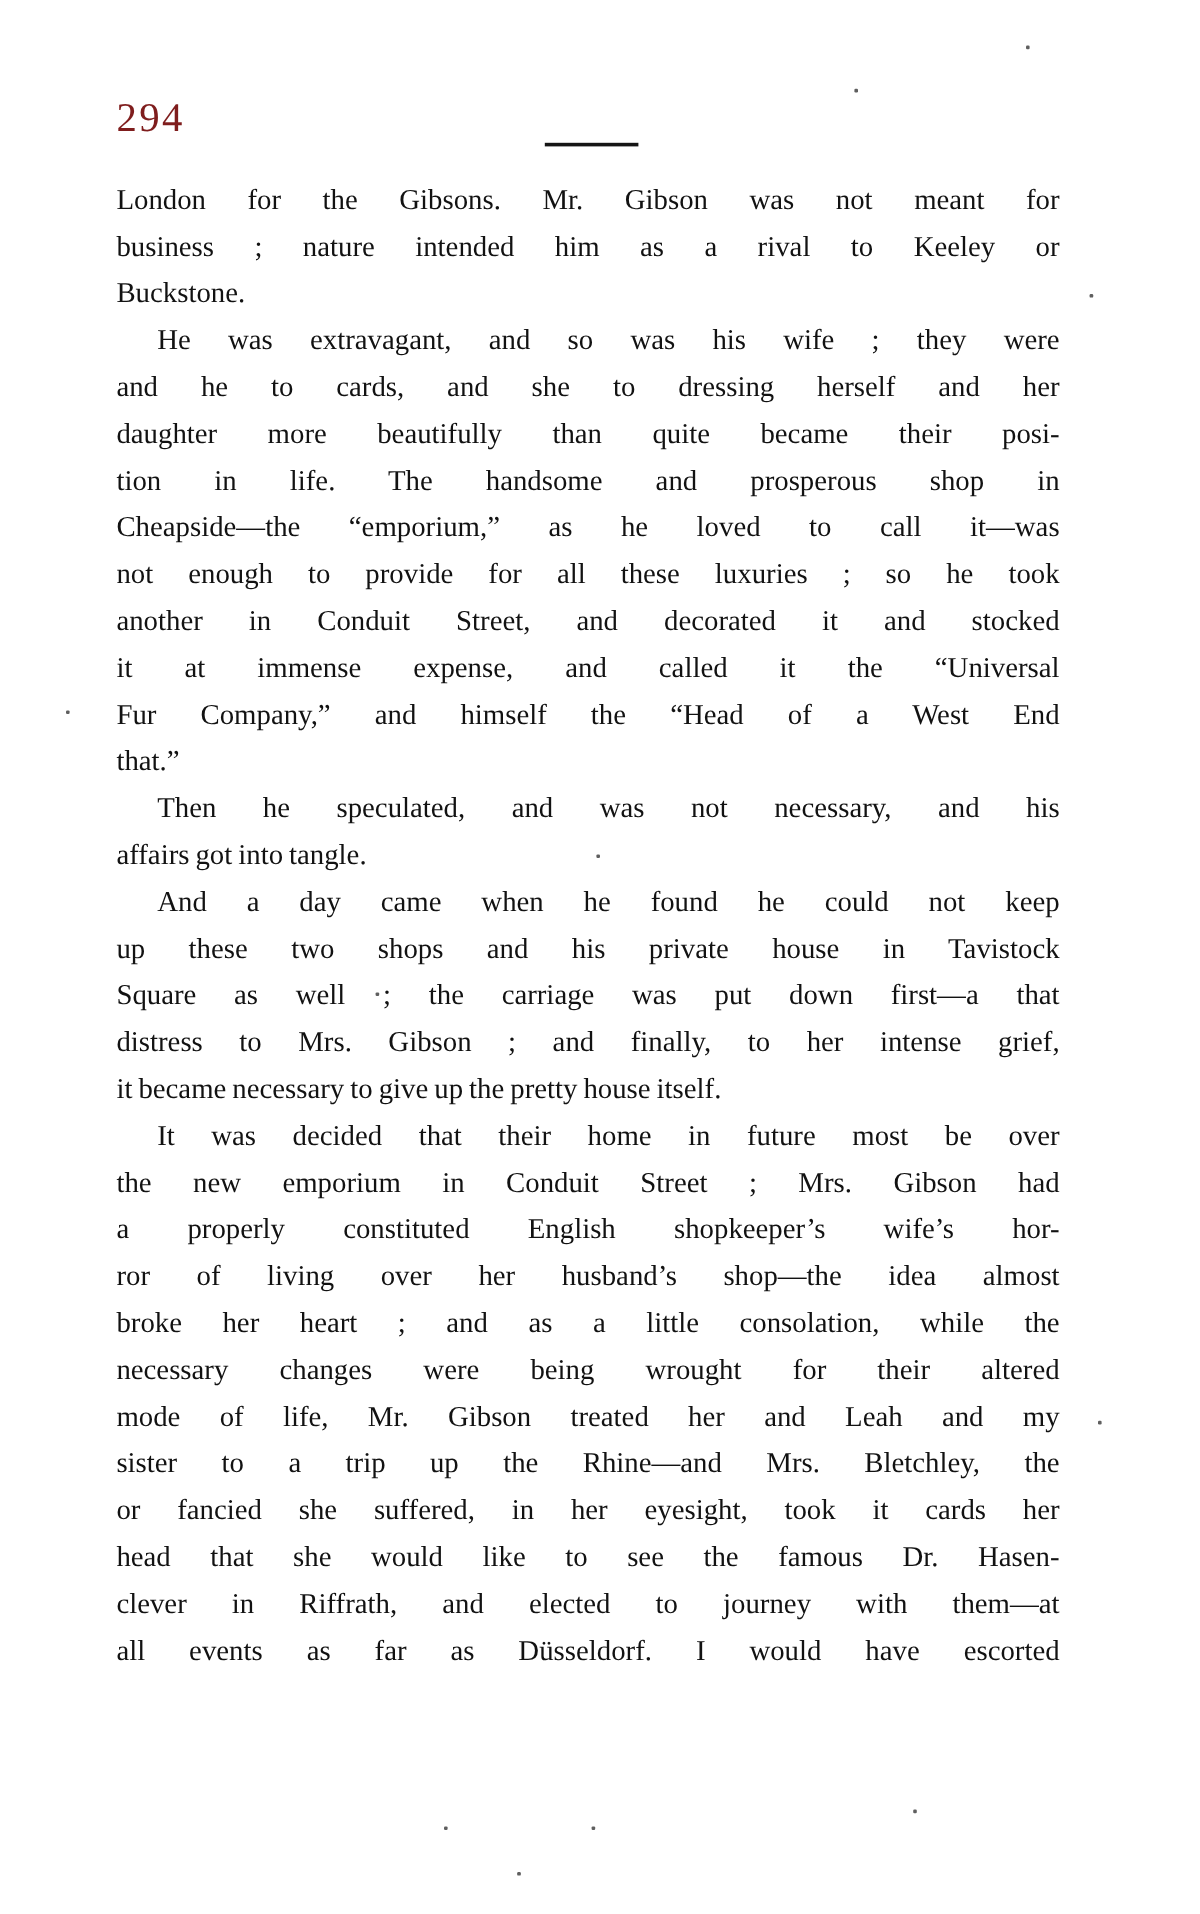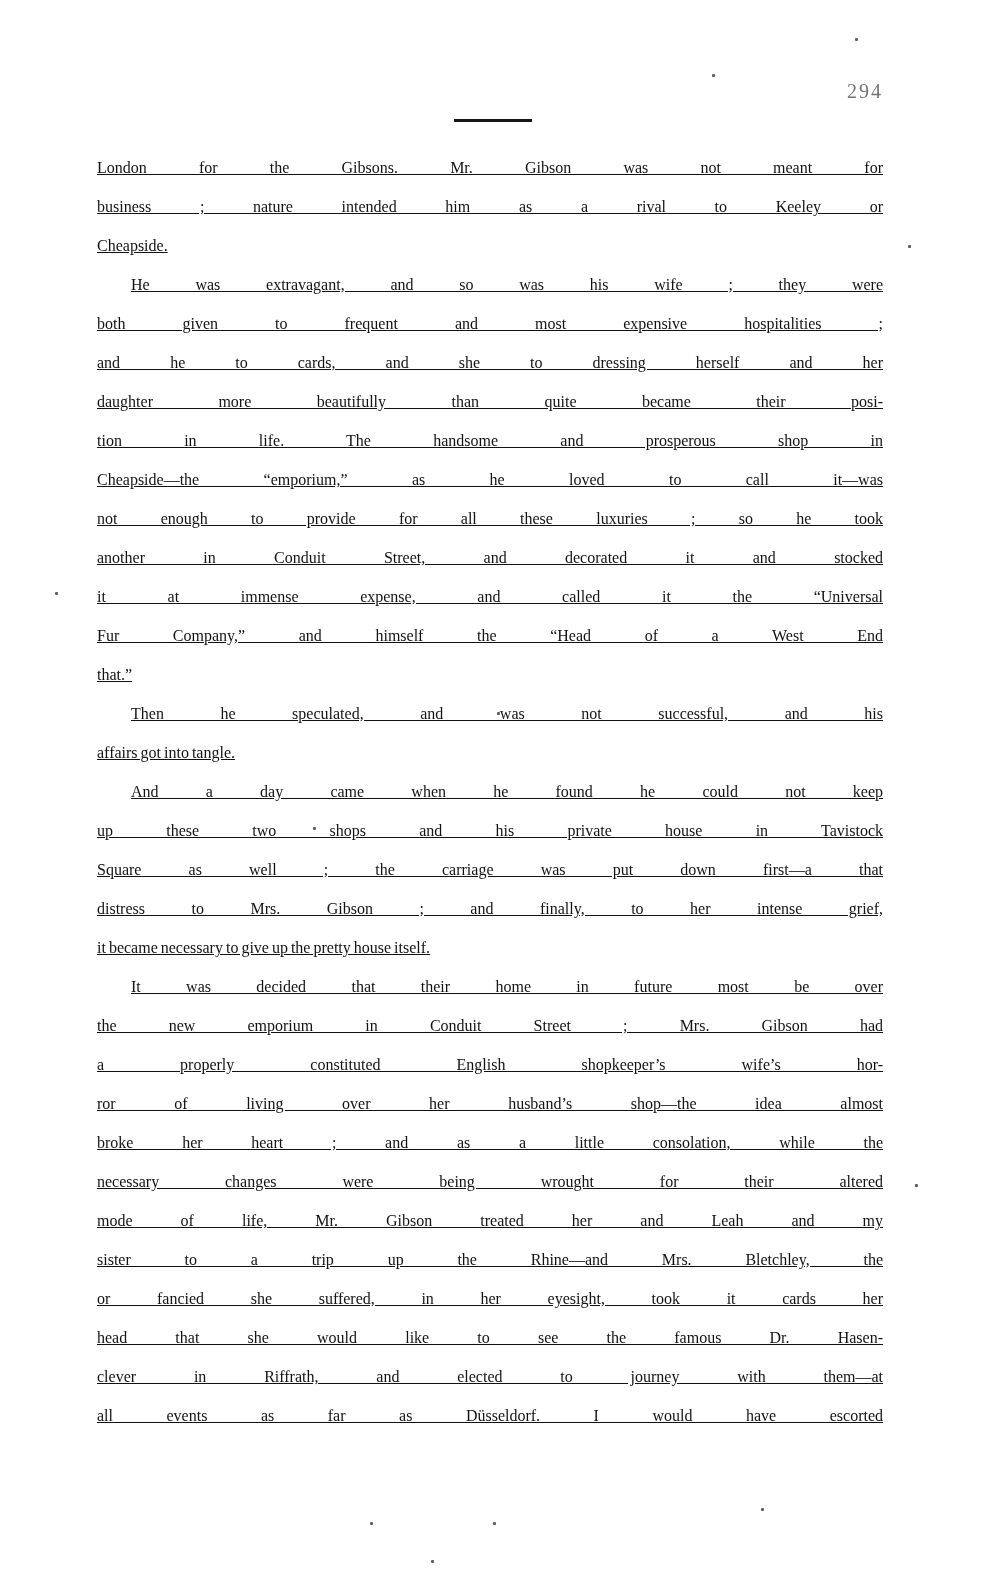--- a/index.html
+++ b/index.html
@@ -18,42 +18,41 @@
   .page {
     position: absolute;
     inset: 0;
     background: #ffffff;
   }
   .page-number {
     position: absolute;
     top: 80px;
     left: 97px;
     width: 786px;
-    text-align: right;
-    font-size: 20px;
+    text-align: left;
+    font-size: 34px;
     letter-spacing: 2px;
-    color: #737373;
+    color: #7f1d1d;
   }
   .page-number-rule {
     position: absolute;
     top: 119px;
     left: 454px;
     width: 78px;
     height: 3px;
     background: #151515;
   }
   .text-block {
     position: absolute;
     top: 148px;
     left: 97px;
     width: 786px;
-    font-size: 16px;
+    font-size: 24px;
     line-height: 39px;
     word-spacing: -1px;
-    text-decoration: underline;
   }
   .para { margin: 0; padding: 0; }
   .line {
     text-align: justify;
     text-align-last: justify;
   }
   .line.lastline {
     text-align-last: left;
   }
   .line.indent {
@@ -75,37 +74,36 @@
 <div class="page">
 
   <div class="page-number">294</div>
 
   <div class="page-number-rule"></div>
 
   <div class="text-block">
       <div class="para">
         <div class="line">London for the Gibsons.  Mr. Gibson was not meant for</div>
         <div class="line">business ; nature intended him as a rival to Keeley or</div>
-        <div class="line lastline">Cheapside.</div>
+        <div class="line lastline">Buckstone.</div>
       </div>
       <div class="para">
         <div class="line indent">He was extravagant, and so was his wife ; they were</div>
-        <div class="line">both given to frequent and most expensive hospitalities ;</div>
         <div class="line">and he to cards, and she to dressing herself and her</div>
         <div class="line">daughter more beautifully than quite became their posi-</div>
         <div class="line">tion in life.  The handsome and prosperous shop in</div>
         <div class="line">Cheapside—the “emporium,” as he loved to call it—was</div>
         <div class="line">not enough to provide for all these luxuries ; so he took</div>
         <div class="line">another in Conduit Street, and decorated it and stocked</div>
         <div class="line">it at immense expense, and called it the “Universal</div>
         <div class="line">Fur Company,” and himself the “Head of a West End</div>
         <div class="line lastline">that.”</div>
       </div>
       <div class="para">
-        <div class="line indent">Then he speculated, and was not successful, and his</div>
+        <div class="line indent">Then he speculated, and was not necessary, and his</div>
         <div class="line lastline">affairs got into tangle.</div>
       </div>
       <div class="para">
         <div class="line indent">And a day came when he found he could not keep</div>
         <div class="line">up these two shops and his private house in Tavistock</div>
         <div class="line">Square as well ; the carriage was put down first—a that</div>
         <div class="line">distress to Mrs. Gibson ; and finally, to her intense grief,</div>
         <div class="line lastline">it became necessary to give up the pretty house itself.</div>
       </div>
       <div class="para">

